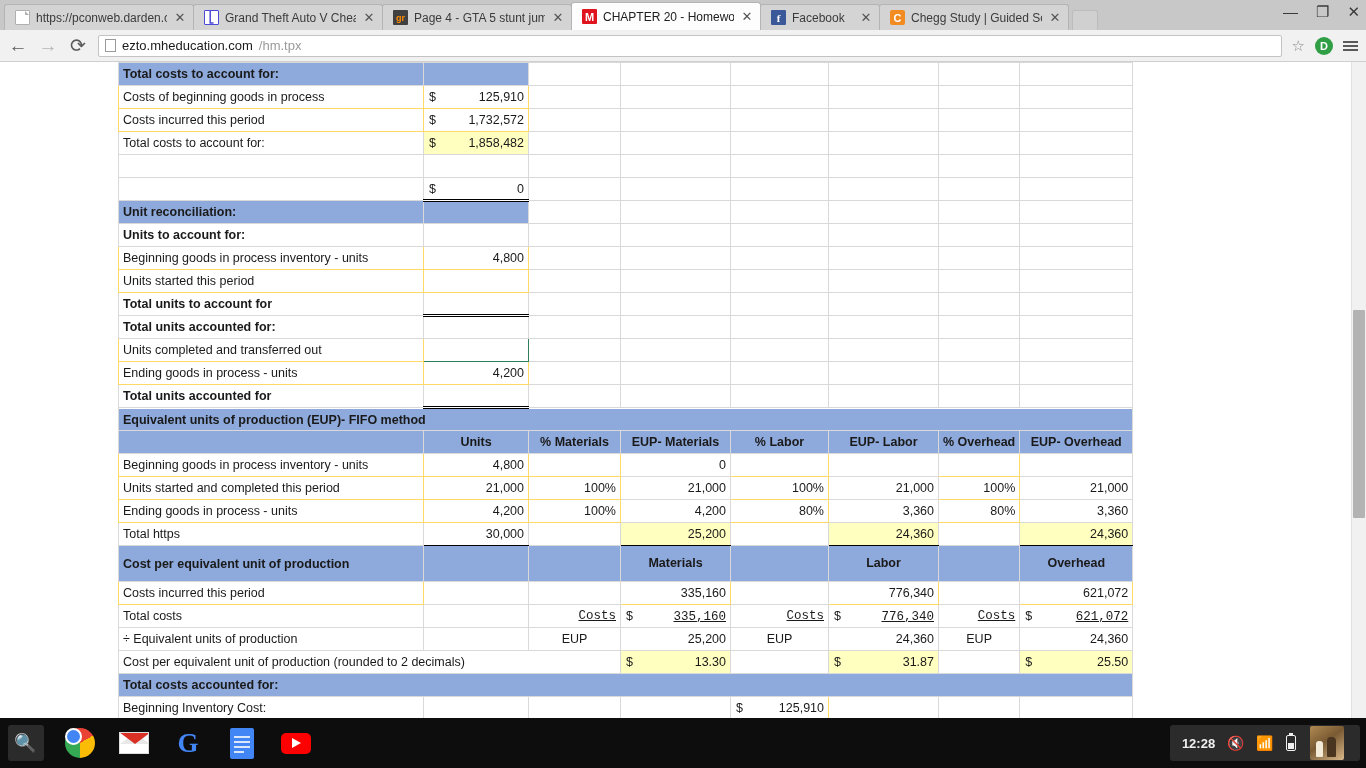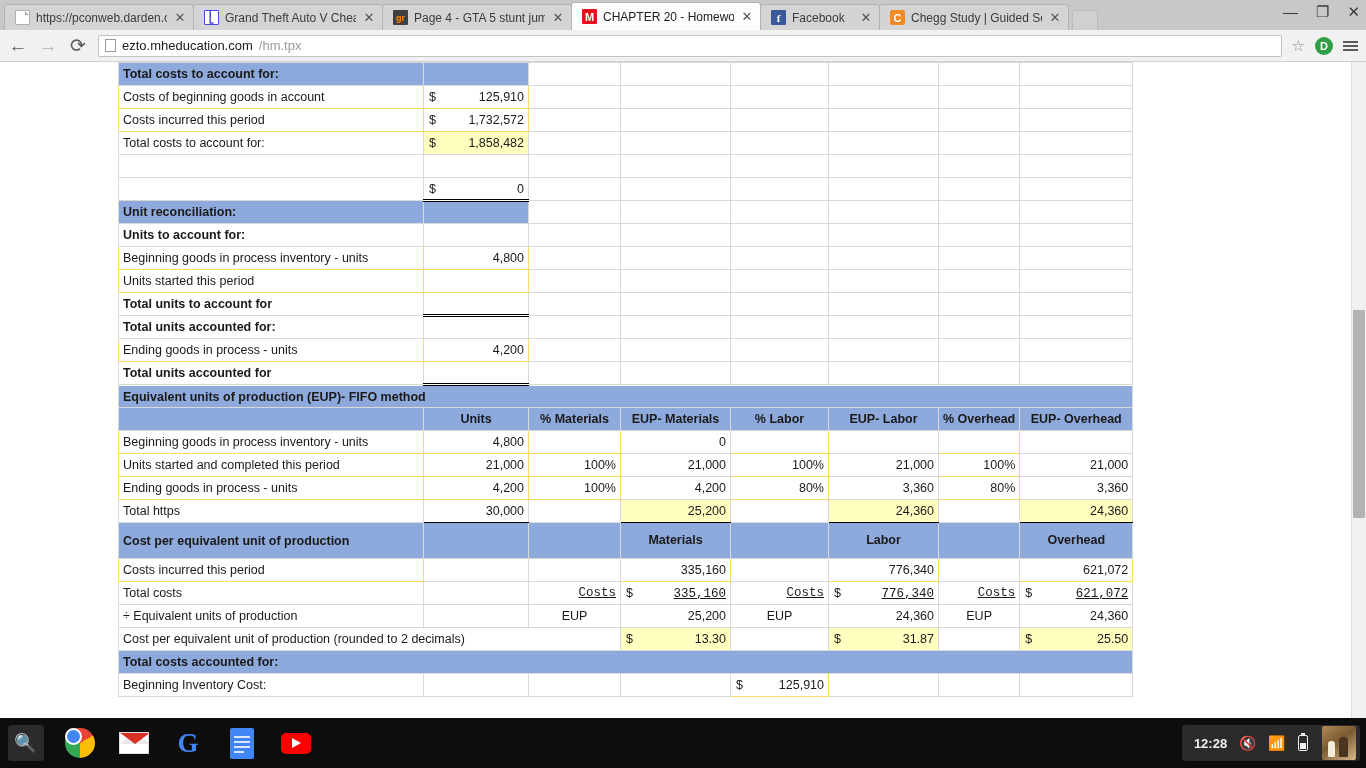--- a/index.html
+++ b/index.html
@@ -159,21 +159,21 @@
                line-height:1; }
   .ic-docs { width:24px;height:31px;background:#4285f4;position:relative;border-radius:2px;}
   .ic-docs i{position:absolute;left:4px;width:16px;height:2px;background:#d8e7fc;}
   .ic-yt { width:30px;height:21px;background:#ff0000;border-radius:5px;position:relative;}
   .ic-yt::after{content:"";position:absolute;left:11px;top:5px;border-style:solid;
     border-width:5.5px 0 5.5px 9px;border-color:transparent transparent transparent #fff;}
 
   .shelf-right {
     position:absolute; right:6px; top:7px; height:36px;
     display:flex; align-items:center; gap:12px;
-    background:#2b2b2b; border-radius:3px; padding:0 4px 0 12px;
+    background:#2b2b2b; border-radius:3px; padding:0 16px 0 12px;
   }
   .clock { color:#f0f0f0; font-size:13px; font-weight:bold; }
   .ic-mute { color:#f0f0f0; font-size:14px; position:relative; }
   .ic-wifi { color:#f0f0f0; font-size:14px; }
   .ic-batt { width:10px;height:16px;border:1.5px solid #f0f0f0;border-radius:2px;position:relative;}
   .ic-batt::before{content:"";position:absolute;left:2px;top:-3.5px;width:4px;height:2px;background:#f0f0f0;}
   .ic-batt i{position:absolute;left:1px;right:1px;bottom:1px;height:6px;background:#f0f0f0;}
   .avatar {
     width:34px;height:34px;margin-left:2px;border-radius:2px;
     background: linear-gradient(145deg,#b08a52,#7a5a33 45%,#d9b98a 100%);
@@ -267,21 +267,21 @@
         <td class="hdr">Total costs to account for:</td>
         <td class="hdr-plain"></td>
         <td></td>
             <td></td>
         <td></td>
             <td></td>
         <td></td>
             <td></td>
       </tr>
       <tr>
-        <td class="inbox">Costs of beginning goods in account</td>
+        <td class="inbox">Costs of beginning goods in process</td>
         <td class="inbox num money">
           <span class="sym">$</span>
           <span>125,910</span>
         </td>
         <td></td>
             <td></td>
         <td></td>
             <td></td>
         <td></td>
             <td></td>
@@ -382,20 +382,30 @@
         <td></td>
             <td></td>
         <td></td>
             <td></td>
         <td></td>
             <td></td>
       </tr>
       <tr>
         <td class="bold">Total units accounted for:</td>
         <td></td>
+        <td></td>
+            <td></td>
+        <td></td>
+            <td></td>
+        <td></td>
+            <td></td>
+      </tr>
+      <tr>
+        <td class="inbox indent1">Units completed and transferred out</td>
+        <td class="inbox-sel num"></td>
         <td></td>
             <td></td>
         <td></td>
             <td></td>
         <td></td>
             <td></td>
       </tr>
       <tr>
         <td class="inbox indent1">Ending goods in process - units</td>
         <td class="inbox num">4,200</td>

